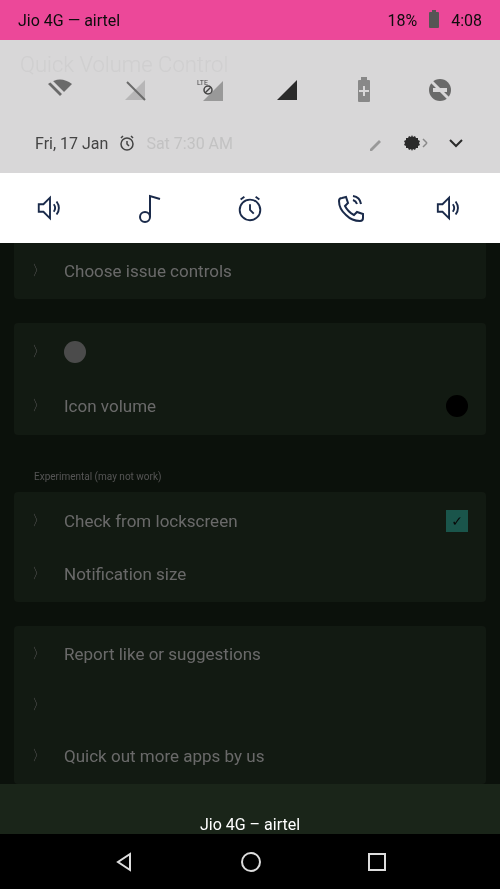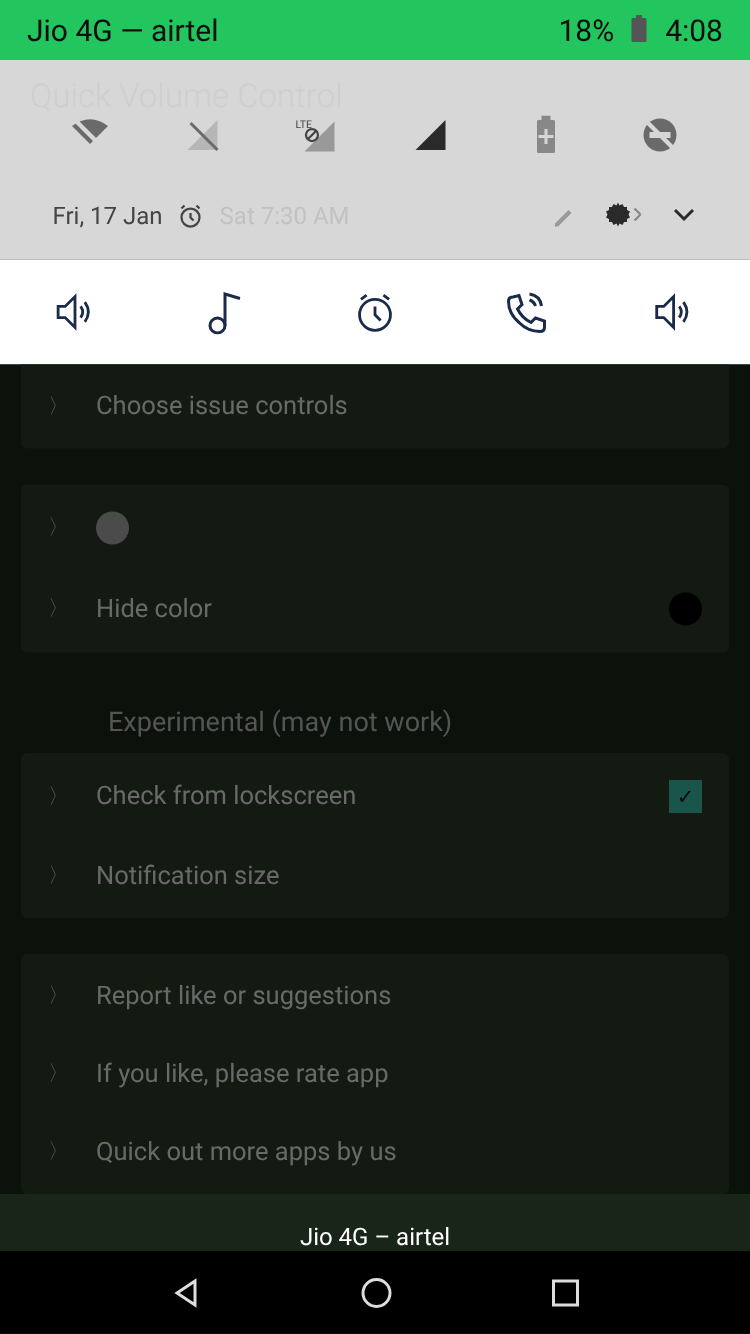--- a/index.html
+++ b/index.html
@@ -6,26 +6,26 @@
 body {
   width: 500px;
   height: 889px;
   font-family: -apple-system, Roboto, sans-serif;
   background: #1a2519;
   overflow: hidden;
   position: relative;
 }
 .status-bar {
   height: 40px;
-  background: #22c55e;
+  background: #ec4899;
   display: flex;
   align-items: center;
   justify-content: space-between;
   padding: 0 18px;
-  font-size: 20px;
+  font-size: 16px;
   color: #0d0d0d;
 }
 .status-right {
   display: flex;
   align-items: center;
   gap: 12px;
   justify-content: flex-end;
 }
 .status-battery-icon {
   width: 10px;
@@ -69,21 +69,21 @@
   justify-content: center;
 }
 .qs-date-row {
   display: flex;
   align-items: center;
   justify-content: space-between;
   padding: 8px 0 0;
 }
 .qs-date-left {
   display: flex;
-  align-items: flex-end;
+  align-items: flex-start;
   gap: 10px;
   font-size: 16px;
   color: #444;
 }
 .qs-date-ghost {
   color: rgba(180,180,180,0.6);
 }
 .qs-date-right {
   display: flex;
   align-items: center;
@@ -139,23 +139,22 @@
 .setting-label {
   flex: 1;
 }
 .color-dot {
   width: 22px;
   height: 22px;
   border-radius: 50%;
 }
 .section-label {
   color: #888;
-  font-size: 18px;
-  padding: 12px 24px 4px;
-  margin-left: 48px;
+  font-size: 10px;
+  padding: 12px 34px 4px;
 }
 .checkbox {
   width: 22px;
   height: 22px;
   background: #2a8a7a;
   display: flex;
   align-items: center;
   justify-content: center;
   color: #0d0d0d;
   font-size: 14px;
@@ -304,21 +303,21 @@
     </div>
   </div>
 
   <div class="setting-group">
     <div class="setting-row">
       <span class="chevron-right">〉</span>
       <span class="color-dot" style="background:#7a7a7a"></span>
     </div>
     <div class="setting-row">
       <span class="chevron-right">〉</span>
-      <span class="setting-label">Hide color</span>
+      <span class="setting-label">Icon volume</span>
       <span class="color-dot" style="background:#000"></span>
     </div>
   </div>
 
   <div class="section-label">Experimental (may not work)</div>
   <div class="setting-group" style="margin-top:6px">
     <div class="setting-row">
       <span class="chevron-right">〉</span>
       <span class="setting-label">Check from lockscreen</span>
       <span class="checkbox">✓</span>
@@ -329,21 +328,20 @@
     </div>
   </div>
 
   <div class="setting-group">
     <div class="setting-row">
       <span class="chevron-right">〉</span>
       <span class="setting-label">Report like or suggestions</span>
     </div>
     <div class="setting-row">
       <span class="chevron-right">〉</span>
-      <span class="setting-label">If you like, please rate app</span>
     </div>
     <div class="setting-row">
       <span class="chevron-right">〉</span>
       <span class="setting-label">Quick out more apps by us</span>
     </div>
   </div>
 
   <div class="dim-overlay"></div>
 </div>
 

